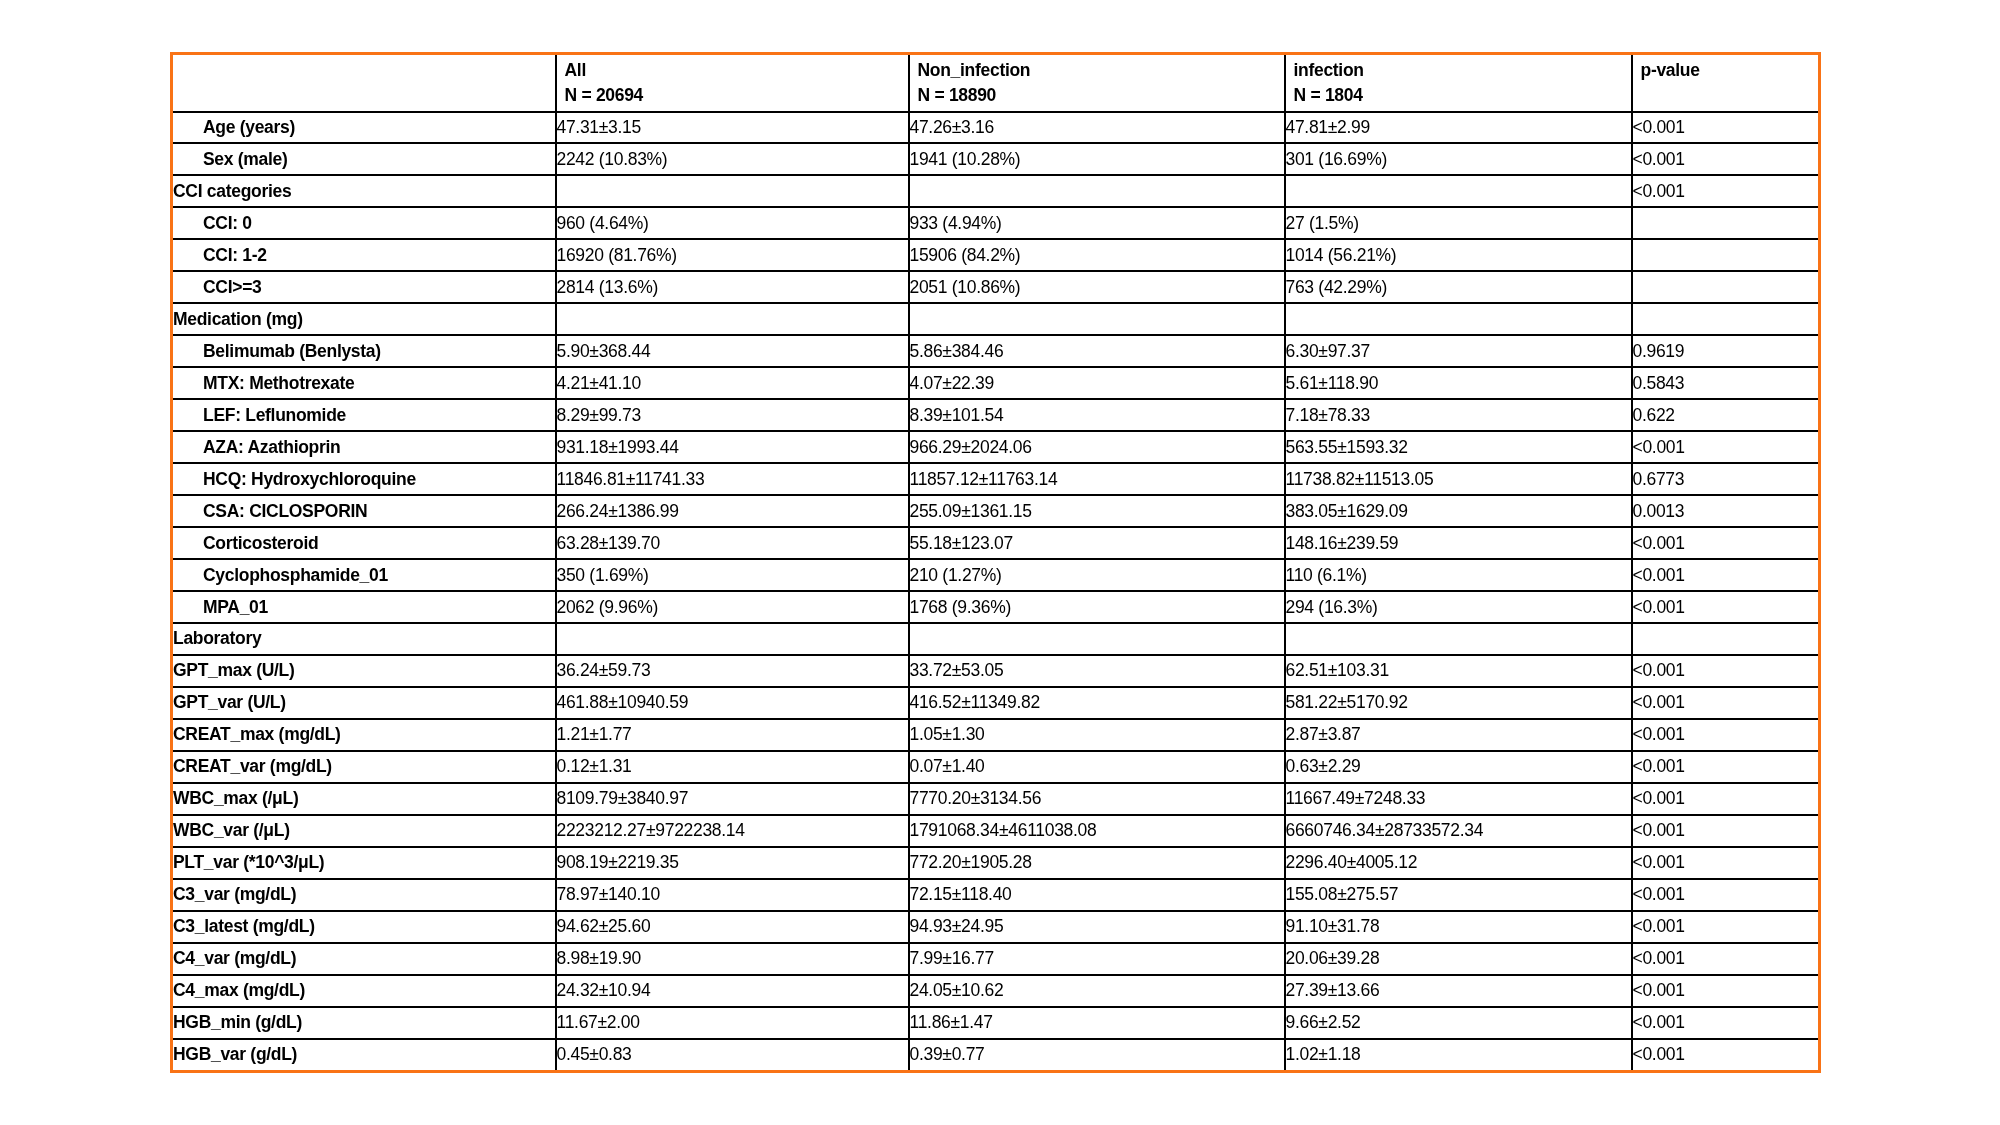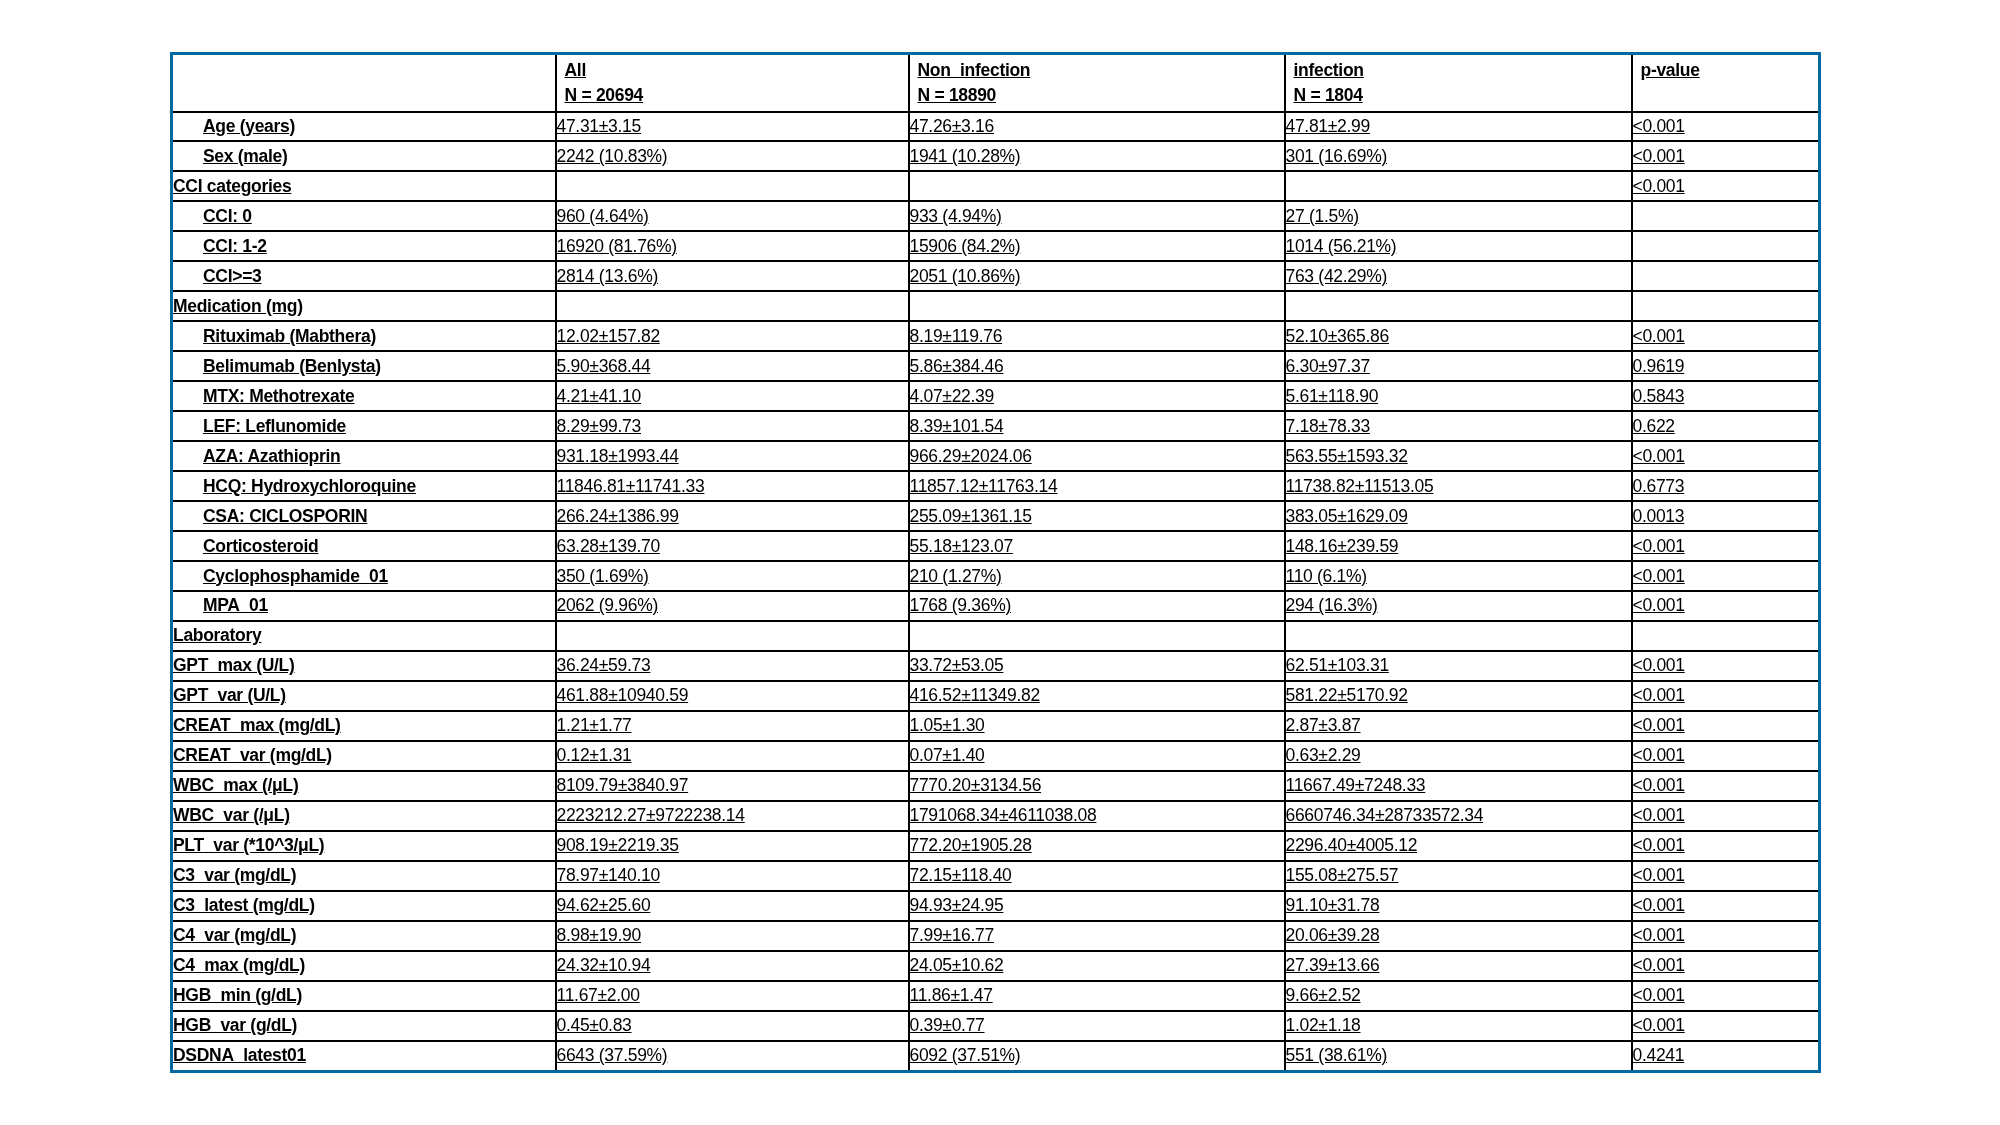--- a/index.html
+++ b/index.html
@@ -15,23 +15,22 @@
   .table-wrap {
     position: absolute;
     left: 170px;
     top: 52px;
   }
   table.stats {
     border-collapse: collapse;
     table-layout: fixed;
     width: 1648px;
     height: 1021px;
-    border: 3px solid #0369a1;
+    border: 3px solid #f97316;
     letter-spacing: -0.3px;
-    text-decoration: underline;
   }
   table.stats th,
   table.stats td {
     border: 2px solid #000;
     overflow: hidden;
     white-space: nowrap;
     font-size: 17.5px;
     padding: 0;
   }
   table.stats thead tr {
@@ -135,27 +134,20 @@
           <td class="val"></td>
         </tr>
         <tr>
           <td class="lbl">Medication (mg)</td>
           <td class="val"></td>
           <td class="val"></td>
           <td class="val"></td>
           <td class="val"></td>
         </tr>
         <tr>
-          <td class="lbl ind">Rituximab (Mabthera)</td>
-          <td class="val">12.02±157.82</td>
-          <td class="val">8.19±119.76</td>
-          <td class="val">52.10±365.86</td>
-          <td class="val">&lt;0.001</td>
-        </tr>
-        <tr>
           <td class="lbl ind">Belimumab (Benlysta)</td>
           <td class="val">5.90±368.44</td>
           <td class="val">5.86±384.46</td>
           <td class="val">6.30±97.37</td>
           <td class="val">0.9619</td>
         </tr>
         <tr>
           <td class="lbl ind">MTX: Methotrexate</td>
           <td class="val">4.21±41.10</td>
           <td class="val">4.07±22.39</td>
@@ -302,22 +294,15 @@
           <td class="val">9.66±2.52</td>
           <td class="val">&lt;0.001</td>
         </tr>
         <tr>
           <td class="lbl">HGB_var (g/dL)</td>
           <td class="val">0.45±0.83</td>
           <td class="val">0.39±0.77</td>
           <td class="val">1.02±1.18</td>
           <td class="val">&lt;0.001</td>
         </tr>
-        <tr>
-          <td class="lbl">DSDNA_latest01</td>
-          <td class="val">6643 (37.59%)</td>
-          <td class="val">6092 (37.51%)</td>
-          <td class="val">551 (38.61%)</td>
-          <td class="val">0.4241</td>
-        </tr>
       </tbody>
   </table>
 </div>
 
 </body></html>

